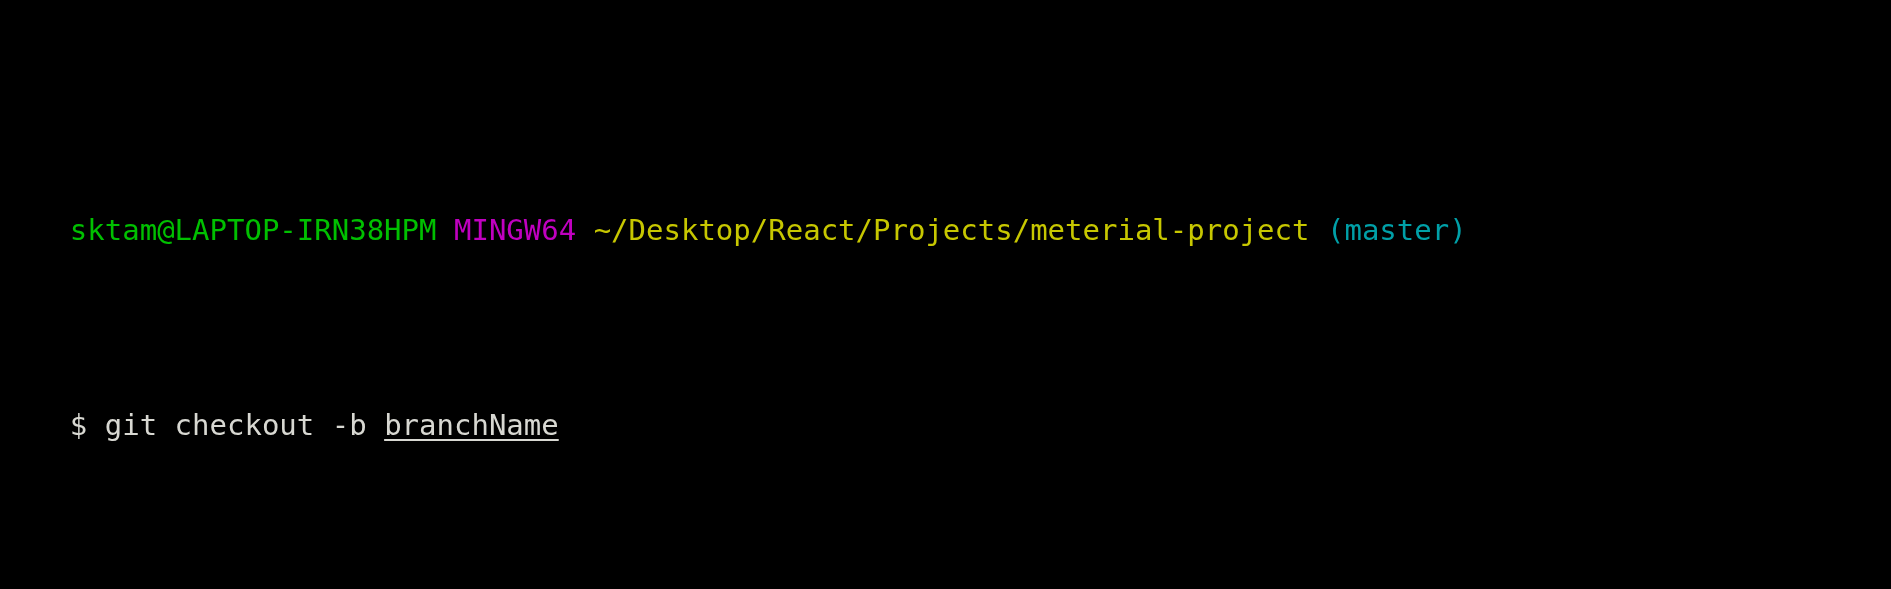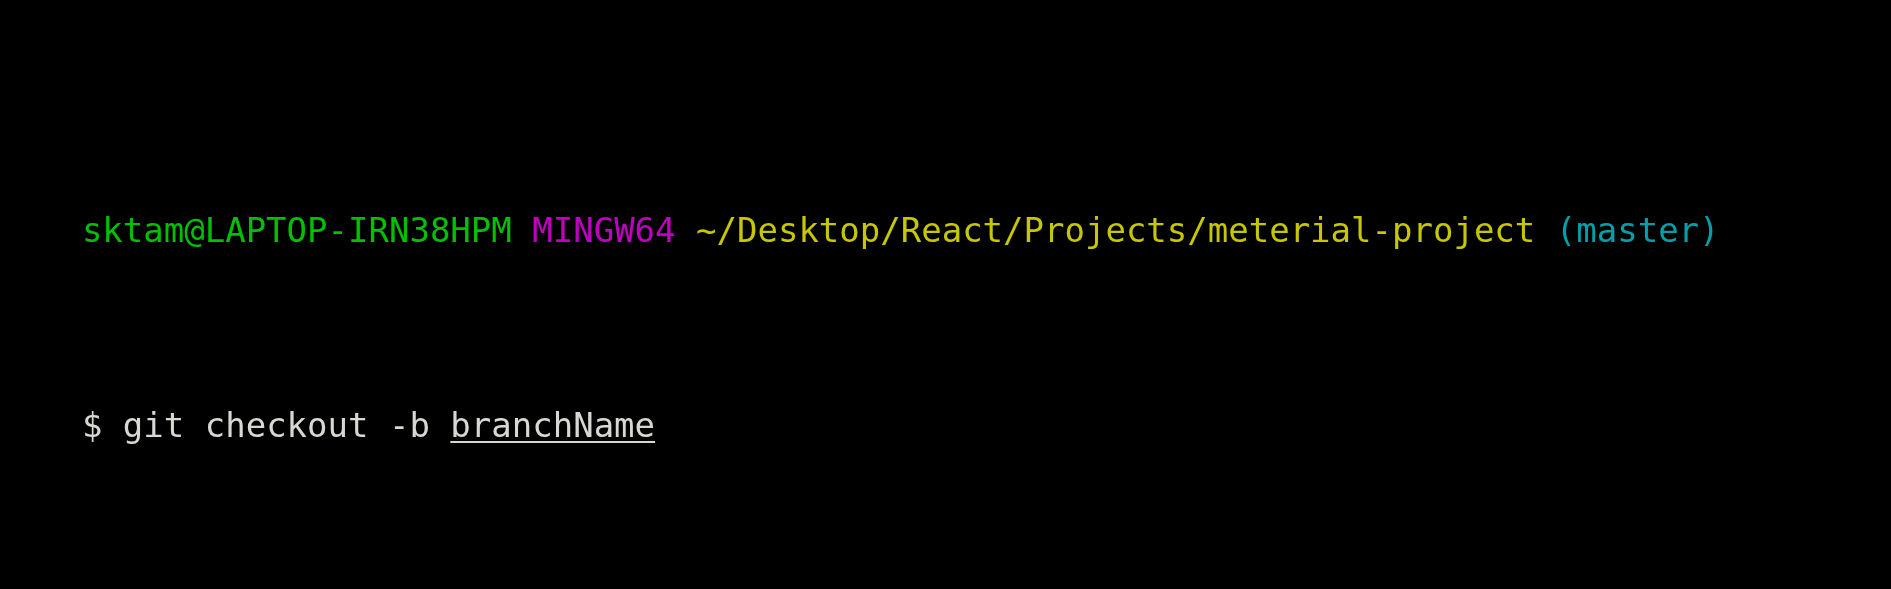--- a/index.html
+++ b/index.html
@@ -13,21 +13,21 @@
     width: 1891px;
     height: 589px;
     overflow: hidden;
   }
 
   #terminal {
     width: 1705px;
     height: 589px;
     background: #000000;
     font-family: "DejaVu Sans Mono", "Liberation Mono", monospace;
-    font-size: 34px;
+    font-size: 29px;
     line-height: 39px;
     padding: 16px 0 0 0;
     box-sizing: border-box;
     white-space: pre;
     letter-spacing: 0px;
     -webkit-font-smoothing: antialiased;
   }
 
   .line {
     height: 39px;

